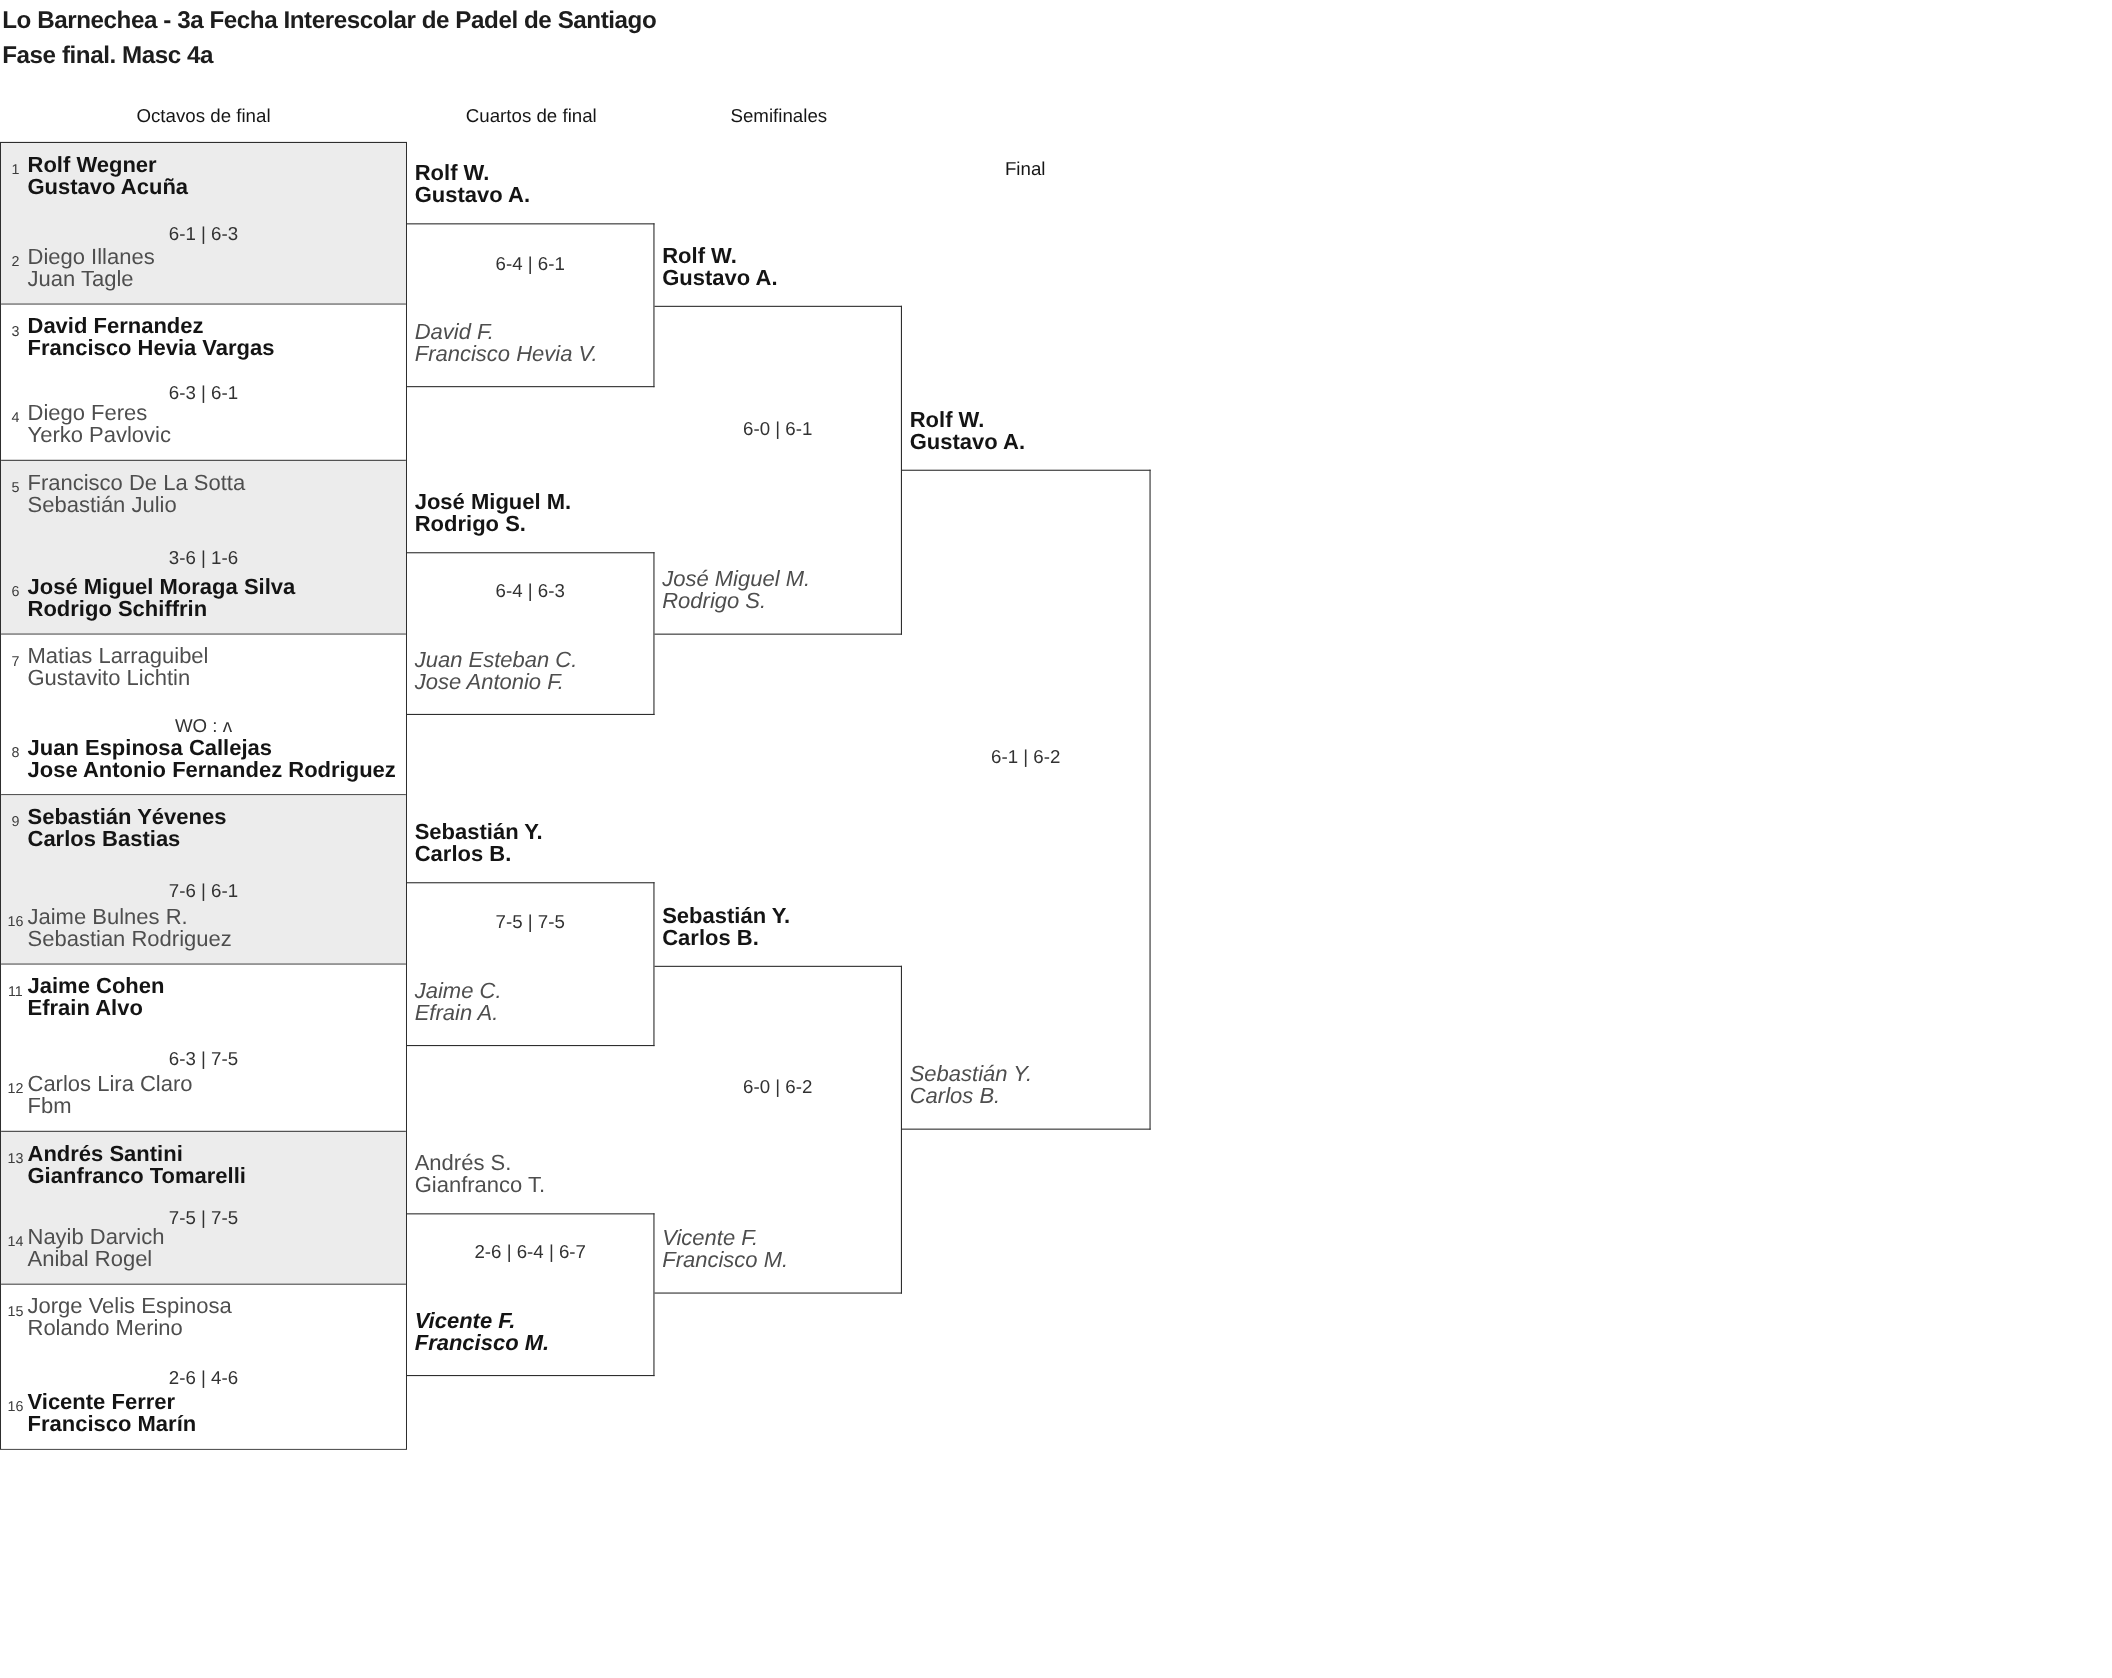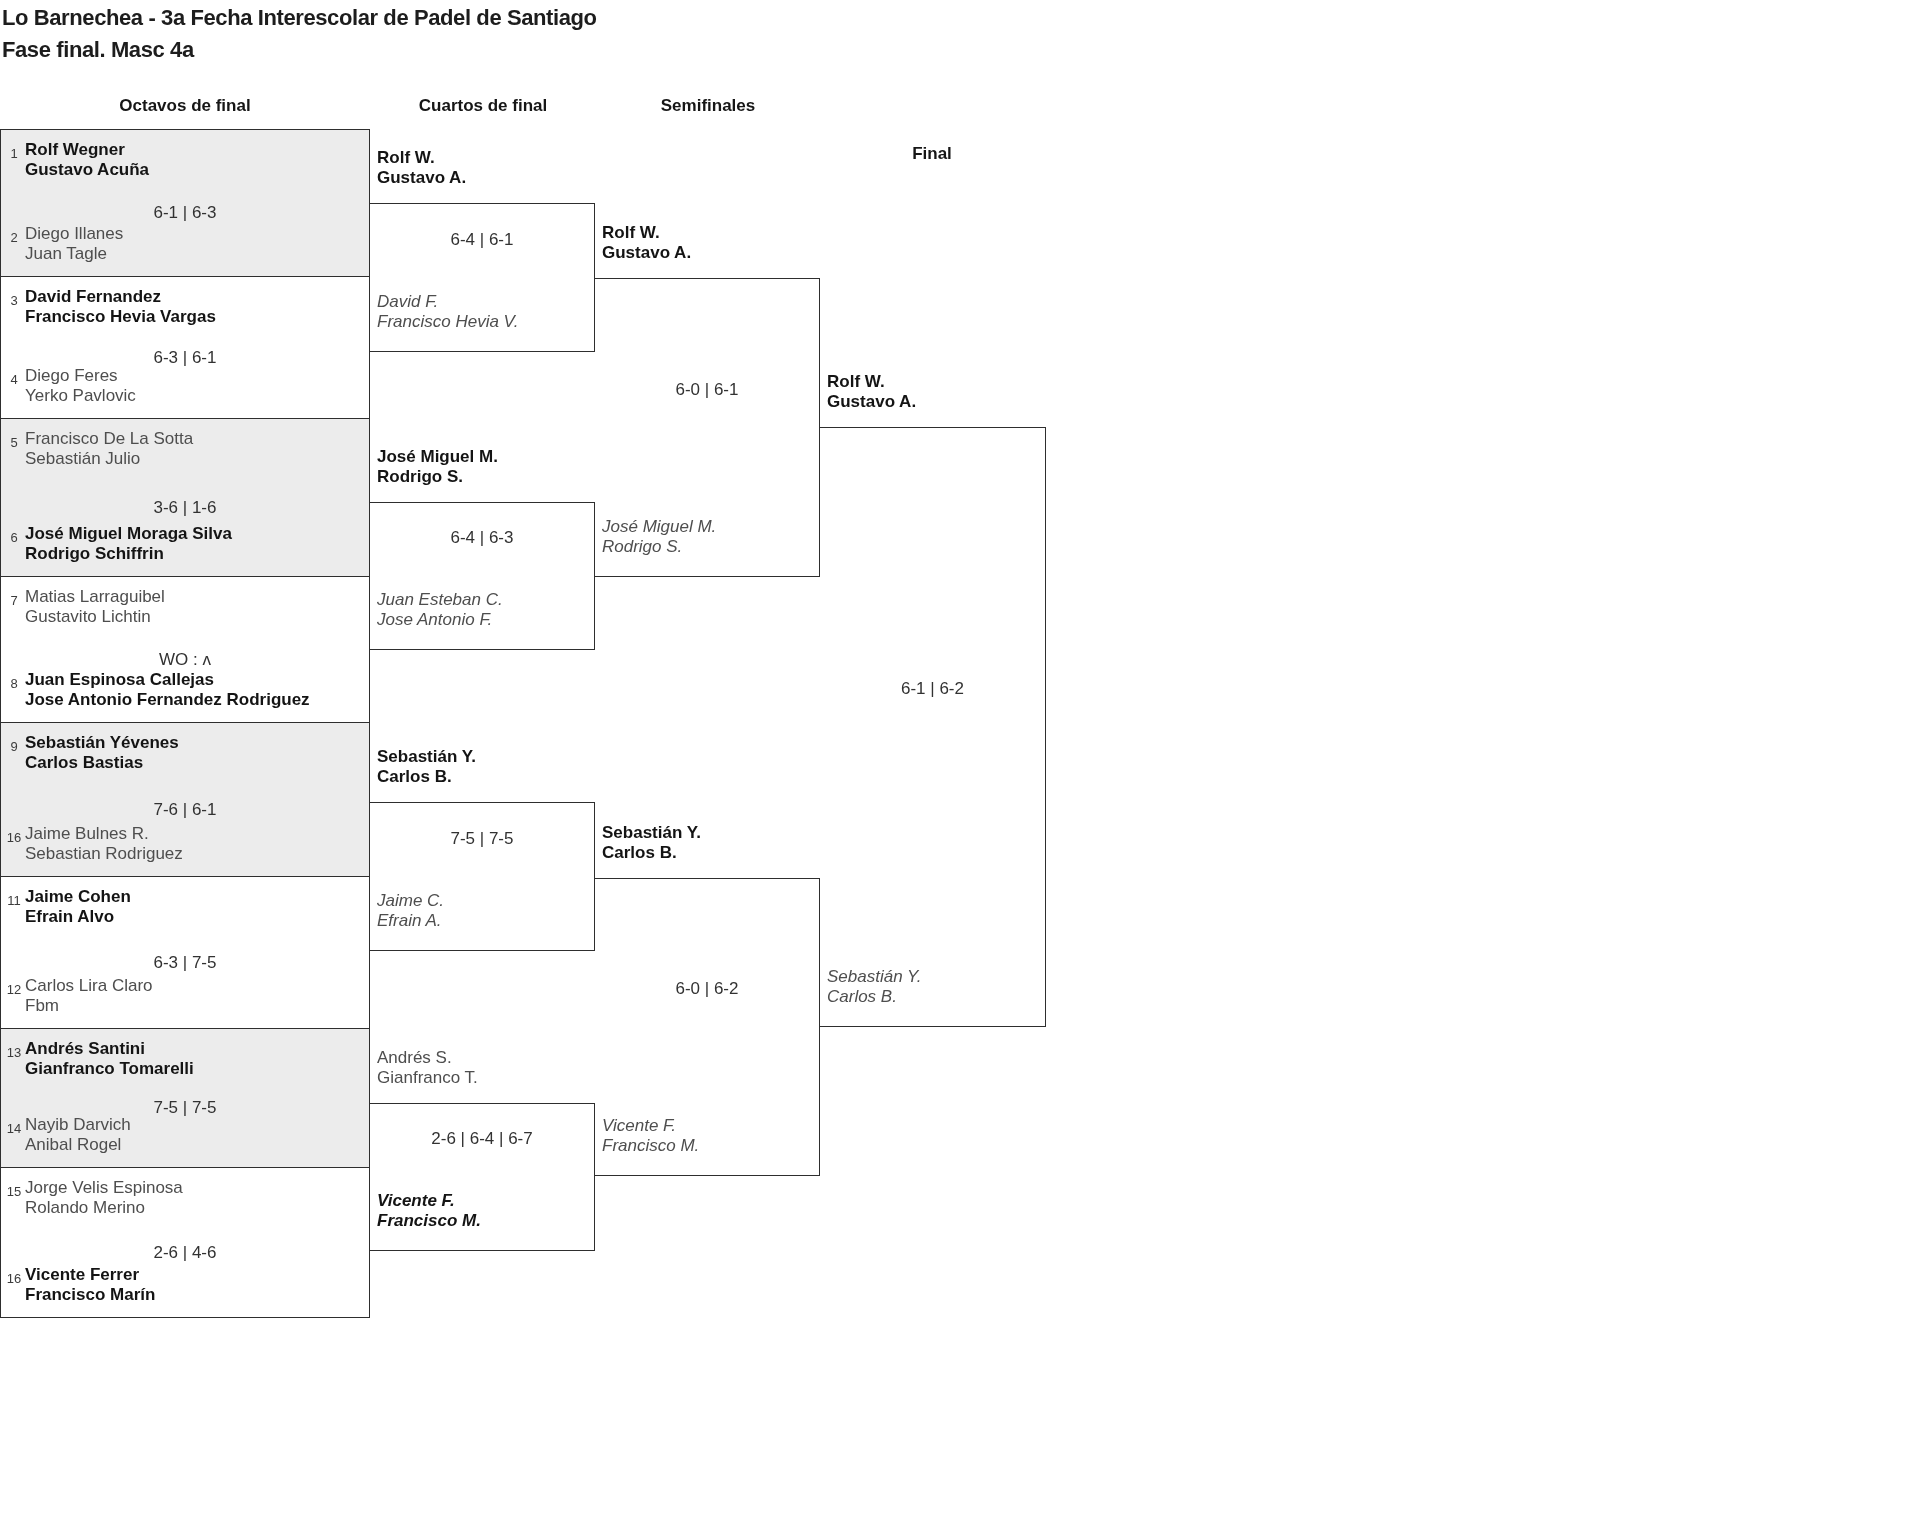--- a/index.html
+++ b/index.html
@@ -1,32 +1,32 @@
 <!DOCTYPE html>
 <html><head>
 <meta charset="utf-8">
 <style>
   html,body{margin:0;padding:0;background:#fff;}
   .page{position:relative;width:1636px;height:1525px;background:#ffffff;overflow:hidden;
         font-family:"Liberation Sans","DejaVu Sans",sans-serif;color:#1d1d1d;}
   .title{position:absolute;left:2px;top:2px;font-size:22px;font-weight:700;
          letter-spacing:-0.4px;line-height:32px;color:#1d1d1d;white-space:nowrap;}
   .col-header{position:absolute;top:96px;width:300px;text-align:center;
-              font-size:17px;font-weight:700;color:#161616;}
+              font-size:17px;font-weight:400;color:#161616;}
   
   .oct-wrap{position:absolute;left:0;top:129px;width:370px;box-sizing:border-box;
             border:1px solid #2e2e2e;background:#fff;}
   .oct{position:relative;box-sizing:border-box;border-bottom:1px solid #2e2e2e;background:#fff;}
   .oct:last-child{border-bottom:none;}
   .oct.alt{background:#ececec;}
   .seed{position:absolute;left:4px;width:18px;text-align:center;font-size:13px;
         line-height:15px;color:#3c3c3c;}
   .seed.stop{top:16px;}
   .seed.sbot{bottom:31px;}
-  .team{position:absolute;left:24px;font-size:17px;line-height:20px;font-weight:400;
+  .team{position:absolute;left:24px;font-size:20px;line-height:20px;font-weight:400;
         color:#4e4e4e;white-space:nowrap;}
   .team.winner{color:#141414;font-weight:700;}
   .oct .team.t1{top:10px;}
   .oct .team.t2{bottom:12px;}
   .score{position:absolute;left:0;width:100%;text-align:center;font-size:17px;
          line-height:20px;color:#323232;}
   .oct .score{top:calc(50% - 10px);margin-top:10px;}
   
   .m2{position:absolute;box-sizing:border-box;width:225px;
       border:1px solid #2e2e2e;border-left:none;}

